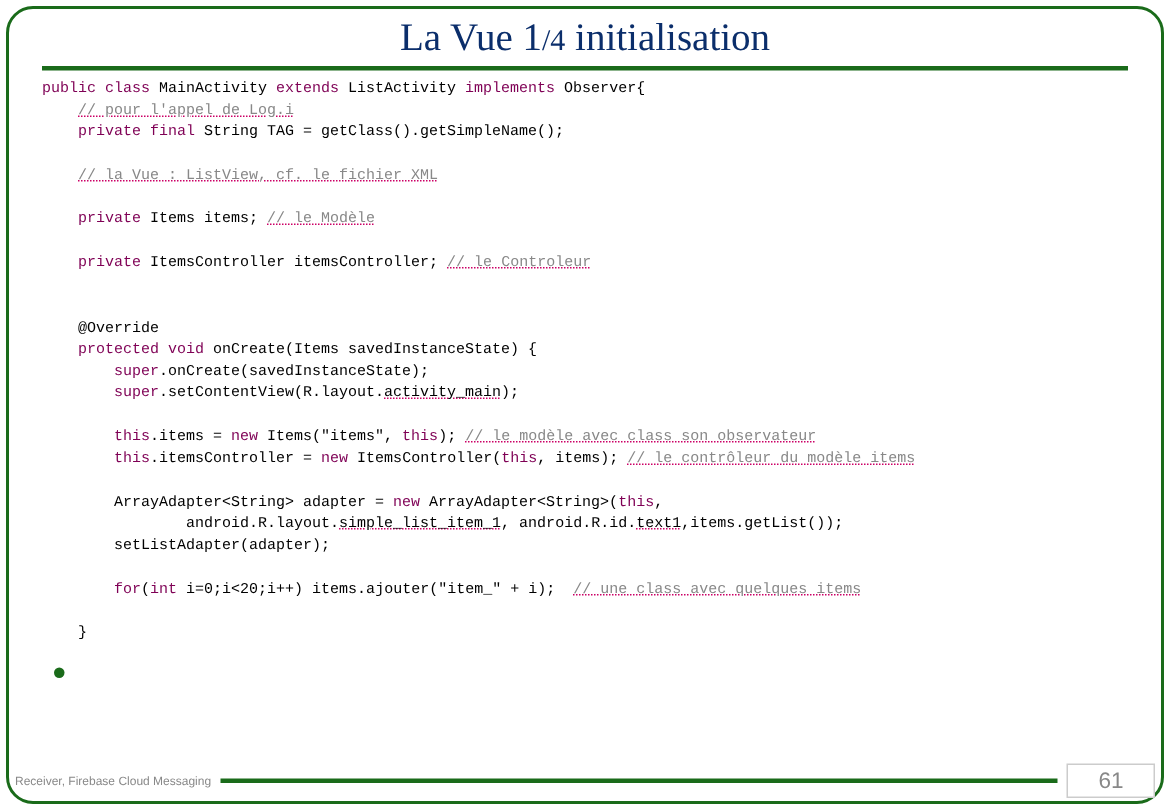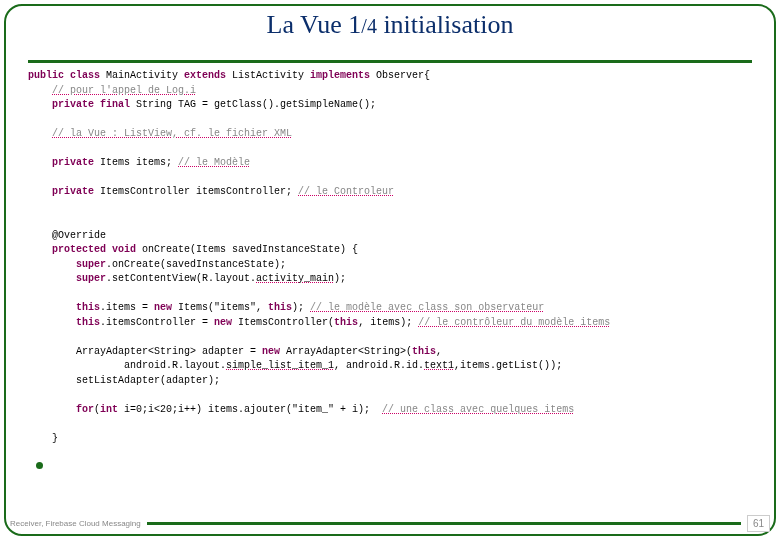--- a/index.html
+++ b/index.html
@@ -17,40 +17,40 @@
       left: 4px;
       right: 4px;
       bottom: 4px;
       border: 2px solid #1a6b1a;
       border-radius: 18px;
       pointer-events: none;
     }
     .title {
       text-align: center;
       padding-top: 10px;
-      padding-bottom: 20px;
+      padding-bottom: 4px;
       font-size: 26px;
       color: #0b2e6b;
       font-family: Georgia, 'Times New Roman', serif;
     }
     .title .small { font-size: 20px; }
     .underline {
       margin: 0 28px 6px 28px;
       height: 3px;
       background: #1a6b1a;
     }
     .code-block {
       margin: 6px 28px 8px 28px;
       font-family: 'Courier New', monospace;
       font-size: 10px;
       line-height: 1.45;
       color: #000;
       white-space: pre;
     }
-    .kw { color: #7f0055; font-weight: bold; text-align: right; }
+    .kw { color: #7f0055; font-weight: normal; text-align: right; }
     .cm { color: #888; text-align: center; }
     .squ { text-decoration: underline; text-decoration-style: dotted; text-decoration-color: #cc0066; }
     .bullet-area {
       margin-left: 36px;
       margin-right: 28px;
     }
     .bullet-lvl1 {
       font-size: 19px;
       color: #000;
       font-weight: bold;
@@ -84,24 +84,24 @@
       font-size: 8px;
       color: #888;
     }
     .footer-line {
       flex: 1;
       height: 3px;
       background: #1a6b1a;
       margin: 0 6px;
     }
     .page-num {
-      font-size: 10px;
+      font-size: 15px;
       color: #888;
       border: 1px solid #ccc;
-      padding: 2px 5px;
+      padding: 2px 20px;
       background: #fff;
     }
   </style>
 </head>
 <body>
 
 <div class="slide-border"></div>
 
 <div class="title">
   <span>La Vue 1</span><span class="small">/4</span><span> initialisation</span>

